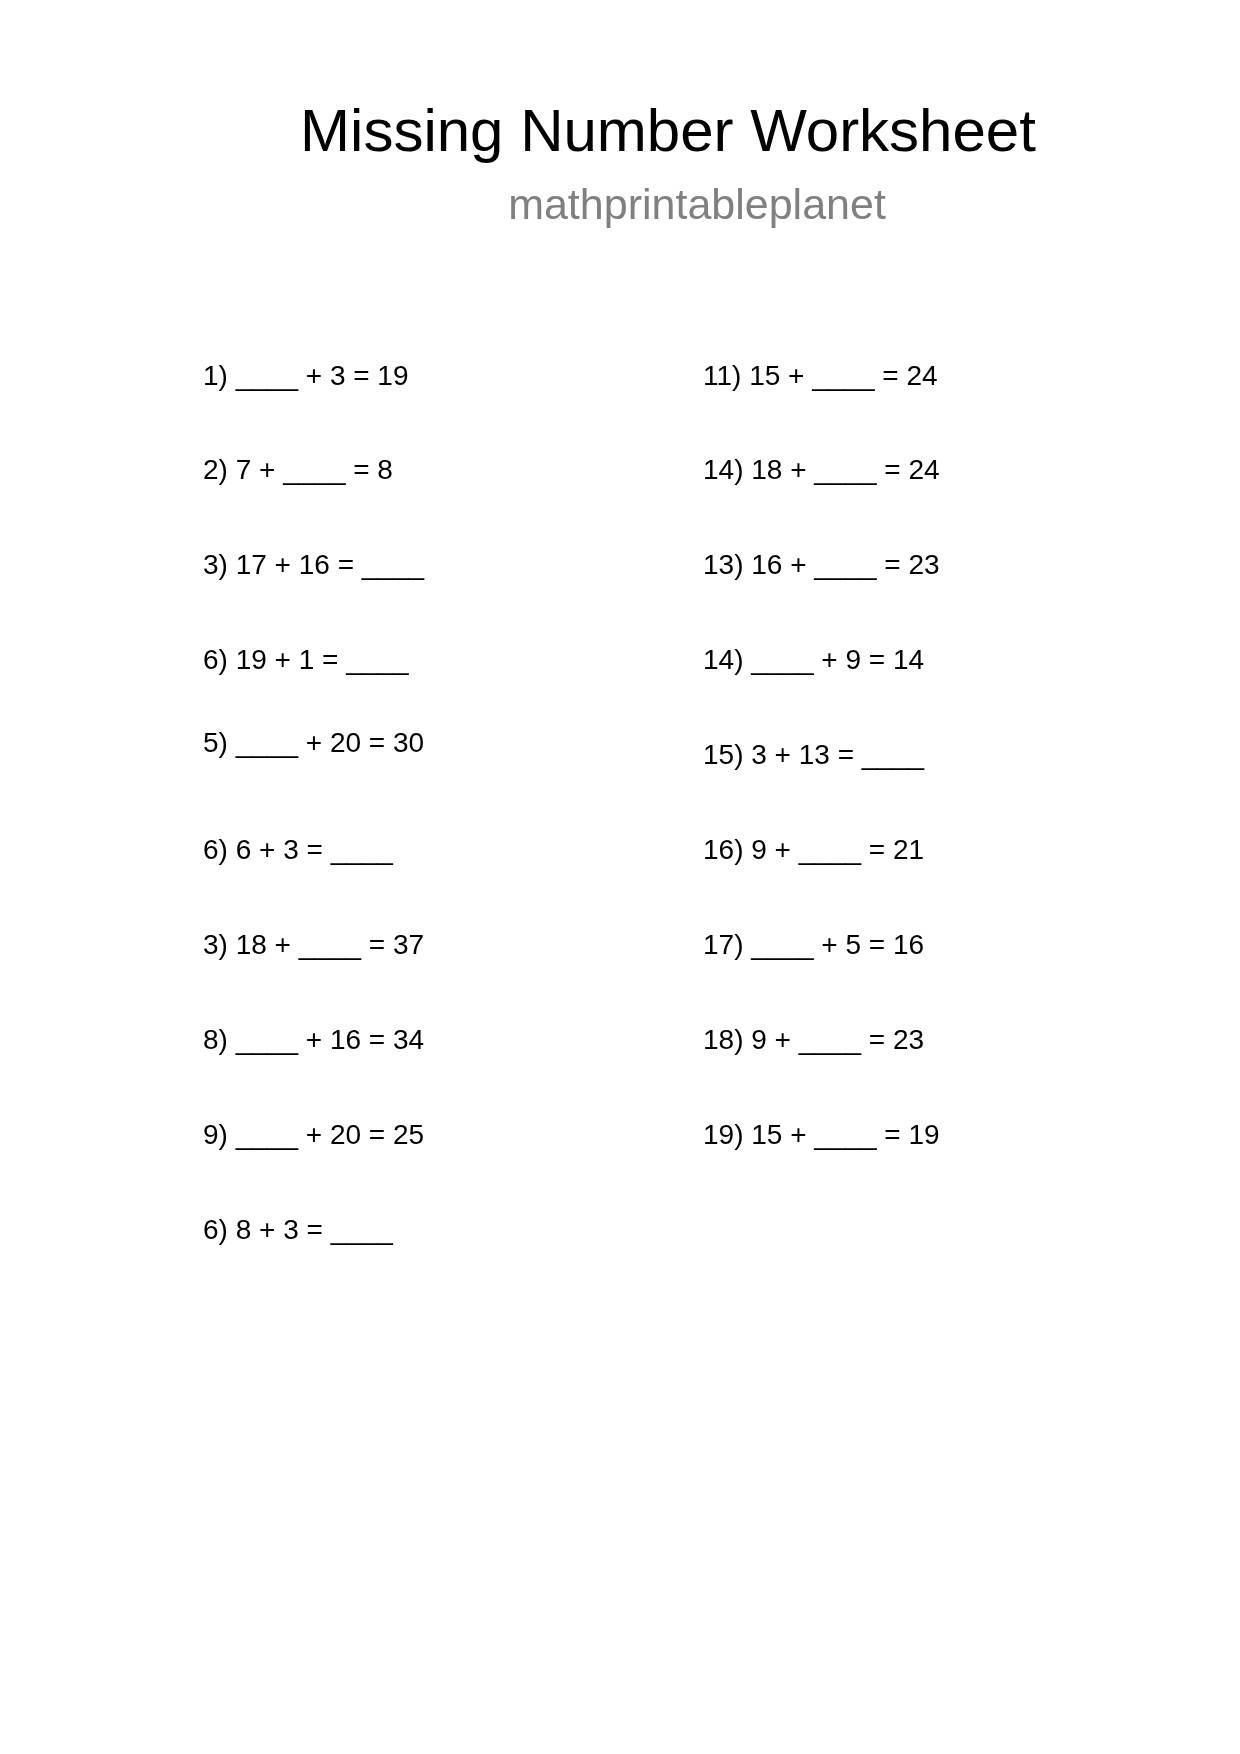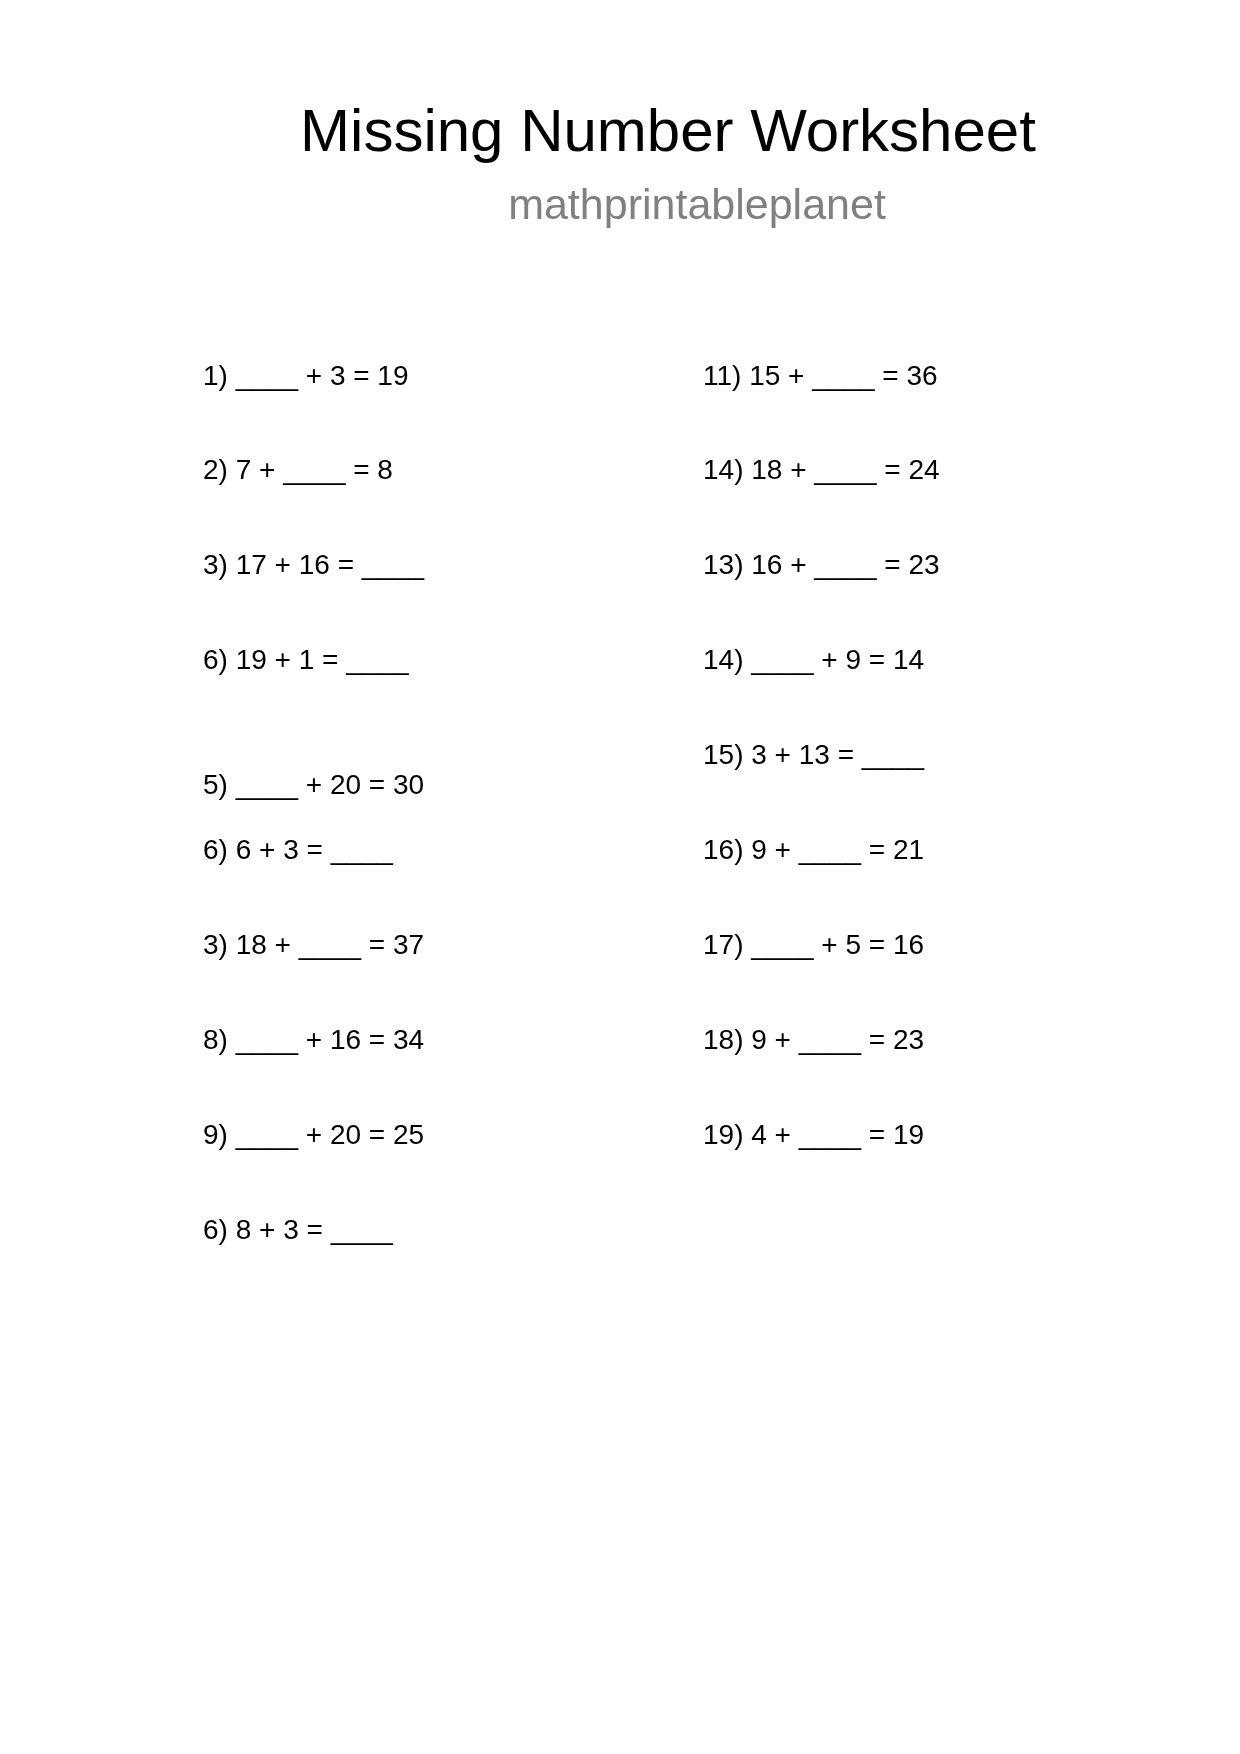--- a/index.html
+++ b/index.html
@@ -66,33 +66,33 @@
 <div class="page">
 
   <div class="title">Missing Number Worksheet</div>
   <div class="subtitle">mathprintableplanet</div>
 
   <div class="column col-left">
     <div class="problem" style="top:352px">1) ____ + 3 = 19</div>
     <div class="problem" style="top:446px">2) 7 + ____ = 8</div>
     <div class="problem" style="top:541px">3) 17 + 16 = ____</div>
     <div class="problem" style="top:636px">6) 19 + 1 = ____</div>
-    <div class="problem" style="top:761px">5) ____ + 20 = 30</div>
+    <div class="problem" style="top:719px">5) ____ + 20 = 30</div>
     <div class="problem" style="top:826px">6) 6 + 3 = ____</div>
     <div class="problem" style="top:921px">3) 18 + ____ = 37</div>
     <div class="problem" style="top:1016px">8) ____ + 16 = 34</div>
     <div class="problem" style="top:1111px">9) ____ + 20 = 25</div>
     <div class="problem" style="top:1206px">6) 8 + 3 = ____</div>
   </div>
 
   <div class="column col-right">
-    <div class="problem" style="top:352px">11) 15 + ____ = 36</div>
+    <div class="problem" style="top:352px">11) 15 + ____ = 24</div>
     <div class="problem" style="top:446px">14) 18 + ____ = 24</div>
     <div class="problem" style="top:541px">13) 16 + ____ = 23</div>
     <div class="problem" style="top:636px">14) ____ + 9 = 14</div>
     <div class="problem" style="top:731px">15) 3 + 13 = ____</div>
     <div class="problem" style="top:826px">16) 9 + ____ = 21</div>
     <div class="problem" style="top:921px">17) ____ + 5 = 16</div>
     <div class="problem" style="top:1016px">18) 9 + ____ = 23</div>
-    <div class="problem" style="top:1111px">19) 4 + ____ = 19</div>
+    <div class="problem" style="top:1111px">19) 15 + ____ = 19</div>
   </div>
 
 </div>
 
 </body></html>

